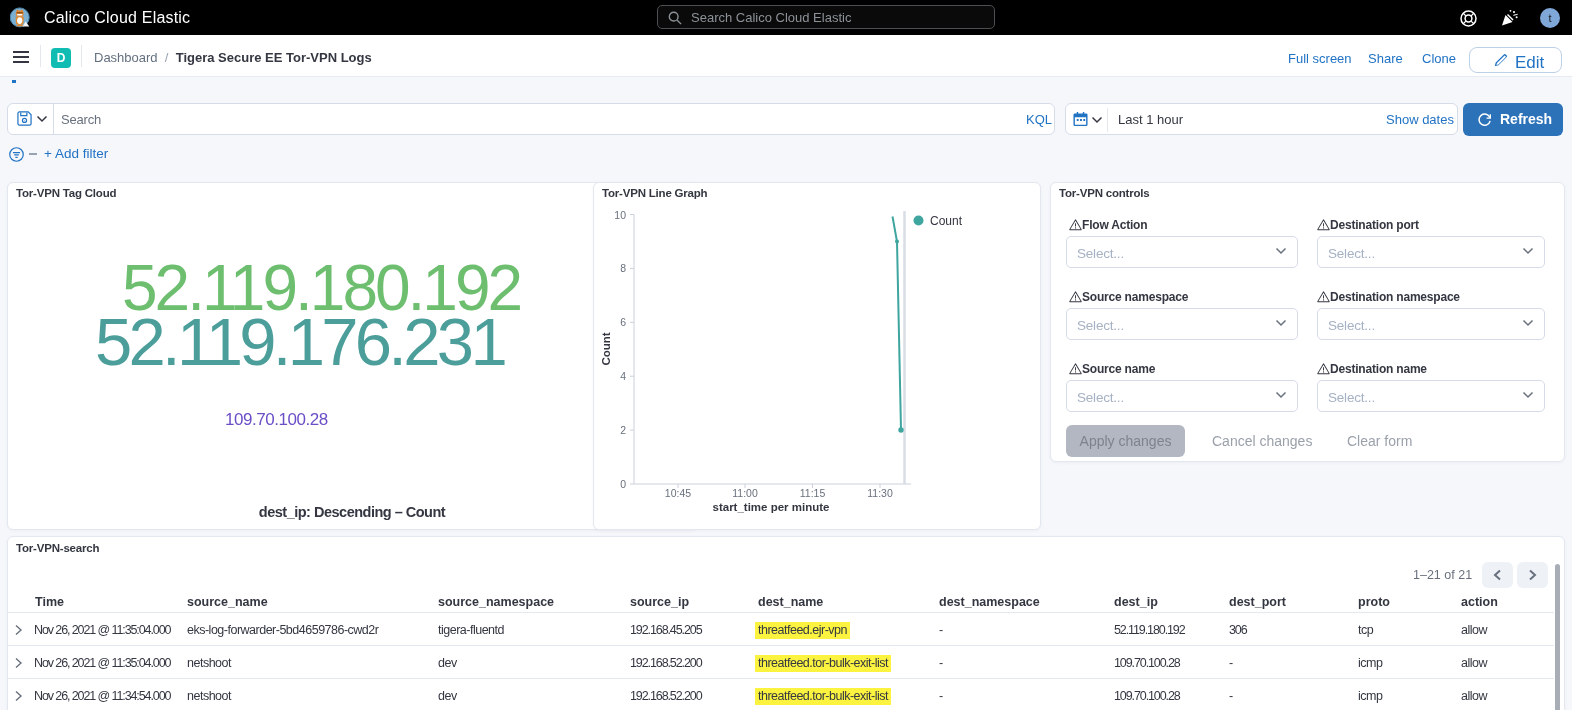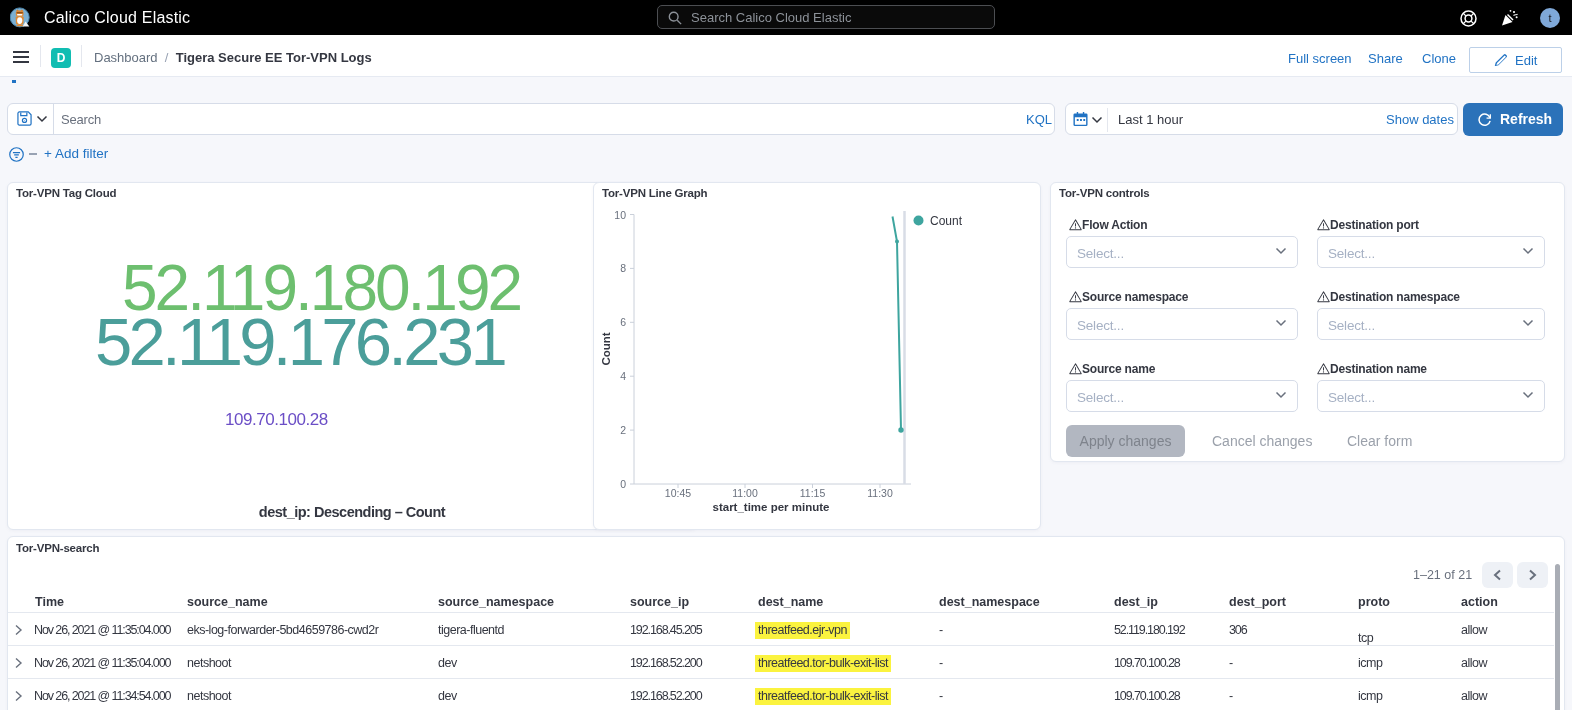--- a/index.html
+++ b/index.html
@@ -13,21 +13,21 @@
 #hsearch { position:absolute; left:657px; top:5px; width:338px; height:24px; border:1px solid #4c4e52; border-radius:5px; background:#0a0a0a; }
 #hsearch .ph { position:absolute; left:33px; top:4px; font-size:13px; color:#8d9299;text-align:center; }
 
 
 #navrow { position:absolute; left:0; top:35px; width:1572px; height:42px; background:#fff; border-bottom:1px solid #e6eaf2; }
 .vdiv { position:absolute; top:10px; width:1px; height:22px; background:#e4e7ee; }
 #dbadge { position:absolute; left:51px; top:13px; width:20px; height:20px; background:#11bdb2; border-radius:4px; color:#fff; font-size:12px; font-weight:bold; text-align:center; line-height:20px; }
 .crumb { position:absolute; top:15px; font-size:13px; color:#64707f; }
 .crumb b { color:#343741; font-weight:700; }
 .navlink { position:absolute; top:16px; font-size:13px; color:#2173c4; }
-#editbtn { position:absolute; left:1469px; top:47px; width:93px; height:26px; border:1px solid #bcd0e8; border-radius:2px; color:#2173c4; font-size:13px; }
+#editbtn { position:absolute; left:1469px; top:47px; width:93px; height:26px; border:1px solid #bcd0e8; border-radius:8px; color:#2173c4; font-size:17px; }
 #editbtn span { position:absolute; left:45px; top:5px; }
 #bluedot { position:absolute; left:12px; top:80px; width:4px; height:3px; background:#2173c4; }
 
 
 .qbox { position:absolute; background:#fff; border:1px solid #d6dce8; border-radius:6px; }
 #qsave { position:absolute; left:0; top:0; width:46px; height:30px; border-right:1px solid #d6dce8; }
 #qsearchph { position:absolute; left:53px; top:8px; font-size:13px; letter-spacing:-0.2px; color:#69707d; }
 #kql { position:absolute; left:1018px; top:8px; font-size:13px; color:#2173c4; }
 #datetext { position:absolute; left:52px; top:8px; font-size:13px; color:#343741; }
 #showdates { position:absolute; left:320px; top:8px; font-size:13px; color:#2173c4; }
@@ -312,21 +312,21 @@
           <path d="M2 1.5 L7 6 L2 10.5"></path>
         </svg>
       <div class="td num" style="left:26px;">Nov 26, 2021 @ 11:35:04.000</div>
       <div class="td" style="left:179px;">eks-log-forwarder-5bd4659786-cwd2r</div>
       <div class="td" style="left:430px;">tigera-fluentd</div>
       <div class="td num" style="left:622px;">192.168.45.205</div>
       <div class="td" style="left:750px;"><span class="hl">threatfeed.ejr-vpn</span></div>
       <div class="td" style="left:931px;">-</div>
       <div class="td num" style="left:1106px;">52.119.180.192</div>
       <div class="td num" style="left:1221px;">306</div>
-      <div class="td" style="left:1350px;margin-top:8px;">tcp</div>
+      <div class="td" style="left:1350px;">tcp</div>
       <div class="td" style="left:1453px;">allow</div>
     </div>
     <div class="trow" style="top:53px;">
       <svg class="rowchev" width="9" height="12" viewBox="0 0 9 12" fill="none" stroke="#69707d" stroke-width="1.4">
           <path d="M2 1.5 L7 6 L2 10.5"></path>
         </svg>
       <div class="td num" style="left:26px;">Nov 26, 2021 @ 11:35:04.000</div>
       <div class="td" style="left:179px;">netshoot</div>
       <div class="td" style="left:430px;">dev</div>
       <div class="td num" style="left:622px;">192.168.52.200</div>

